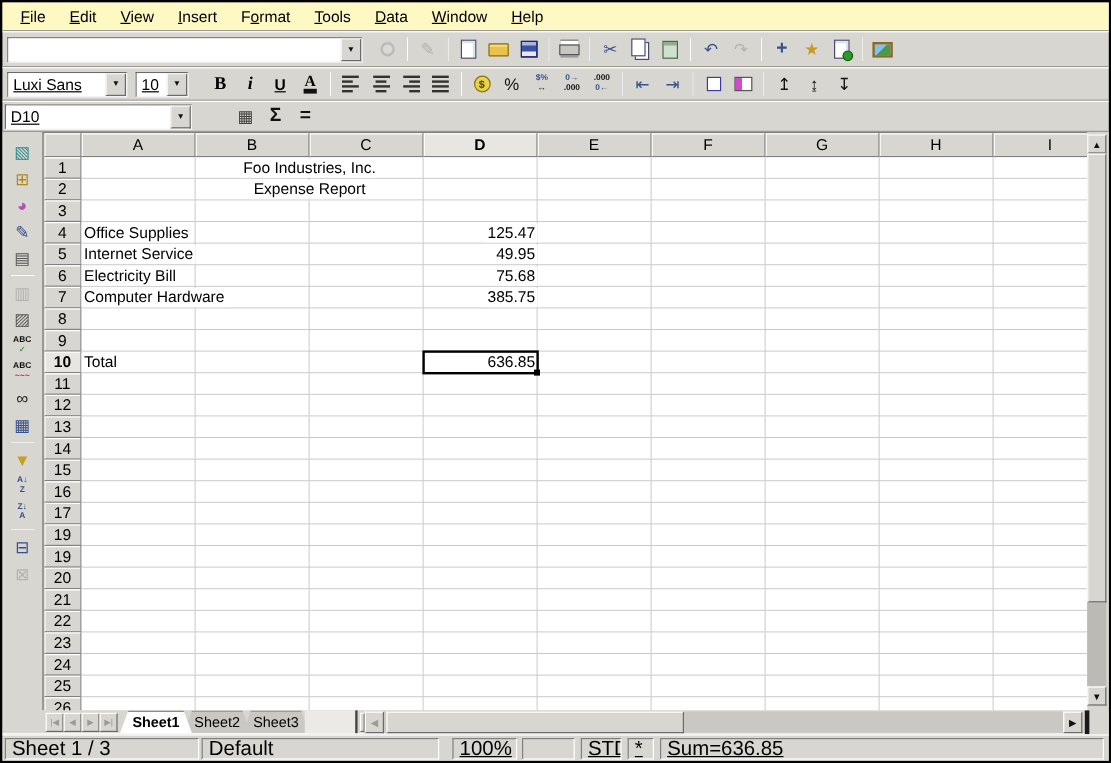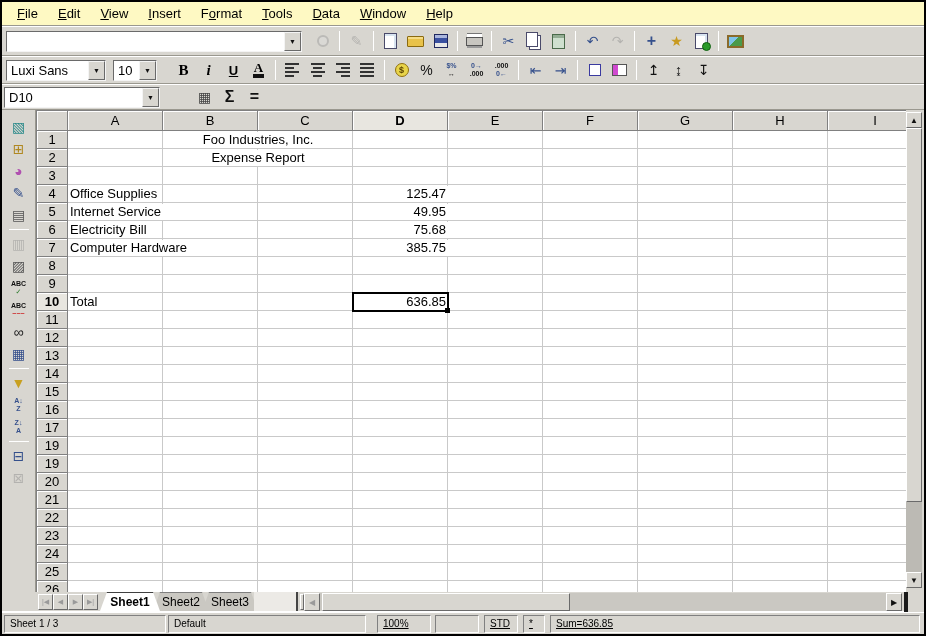--- a/index.html
+++ b/index.html
@@ -15,21 +15,21 @@
   
   .funcbar{top:24px;height:30px;border-top:1px solid #fff;border-bottom:1px solid #9a988f;
     display:flex;align-items:center;padding-left:4px;}
   .objbar{top:54px;height:28px;border-top:1px solid #fff;border-bottom:1px solid #9a988f;
     display:flex;align-items:center;padding-left:4px;}
   .formulabar{top:82px;height:26px;border-top:1px solid #fff;border-bottom:1px solid #9a988f;
     display:flex;align-items:center;padding-left:2px;}
   .combo{display:inline-flex;height:21px;background:#fff;border:1px solid;
     border-color:#6a6a6a #f4f4f4 #f4f4f4 #6a6a6a;align-items:stretch;}
   .combo input{border:0;outline:0;padding:0 4px;font:13px "Liberation Sans","DejaVu Sans",sans-serif;
-    flex:1;min-width:0;background:#fff;}
+    flex:1;min-width:0;background:#fff;text-decoration:underline;}
   .dd{width:17px;background:#d8d6d0;border:1px solid;border-color:#f4f4f4 #6a6a6a #6a6a6a #f4f4f4;
     display:flex;align-items:center;justify-content:center;font-size:7px;color:#111;cursor:default;}
   .tbi{display:inline-flex;width:23px;height:22px;align-items:center;justify-content:center;
     flex-direction:column;margin:0 1px;cursor:default;flex:0 0 auto;}
   .tbi.dis{opacity:.45;filter:grayscale(1);}
   .sep{display:inline-block;width:1px;height:20px;background:#9a9a9a;border-right:1px solid #fff;
     margin:0 4px;flex:0 0 auto;}
   .g{line-height:1;font-size:14px;}
   .g.big{font-size:16px;font-weight:bold;}
   .fserif{font-family:"Liberation Serif","DejaVu Serif",serif;font-weight:bold;font-size:15px;}
@@ -93,21 +93,21 @@
   .stab.active{background:#fff;font-weight:bold;z-index:2;border-top:1px solid #404040;}
   .tabfill{position:absolute;left:252px;top:0;width:44px;height:19px;background:#eceae6;border-right:2px solid #444;}
   .htrack{position:absolute;left:318px;top:1px;width:566px;height:18px;background:#cac8c2;}
   .darkstrip{position:absolute;left:902px;top:0;width:4px;height:20px;background:#1a1a1a;}
   .sbcorner{position:absolute;left:906px;top:0;width:16px;height:20px;background:#d8d6d0;}
   .splitter{position:absolute;left:298px;top:2px;width:4px;height:16px;background:#d8d6d0;
     border:1px solid;border-color:#fff #6a6a6a #6a6a6a #fff;}
   
   .statusbar{top:610px;height:22px;background:#d8d6d0;border-top:1px solid #fff;}
   .sfield{position:absolute;top:2px;height:18px;line-height:16px;padding:0 5px;background:#d8d6d0;
-    border:1px solid;border-color:#808080 #fff #fff #808080;font-size:10px;overflow:hidden;}
+    border:1px solid;border-color:#808080 #fff #fff #808080;font-size:17px;overflow:hidden;}
   .sfield.a-center{text-align:left;text-decoration:underline;}
 </style>
 </head>
 <body>
 
 <div class="window">
 
   <div class="band menubar" id="menubar">
       <span class="menu-item"><u>F</u>ile</span>
       <span class="menu-item"><u>E</u>dit</span>

